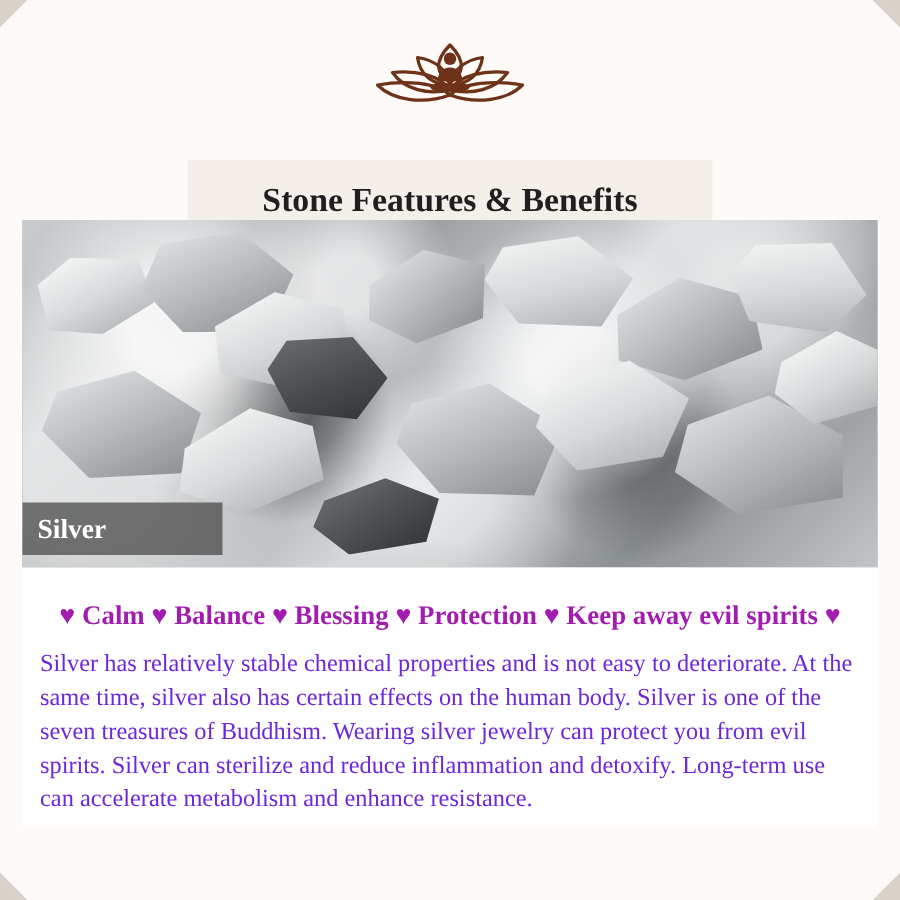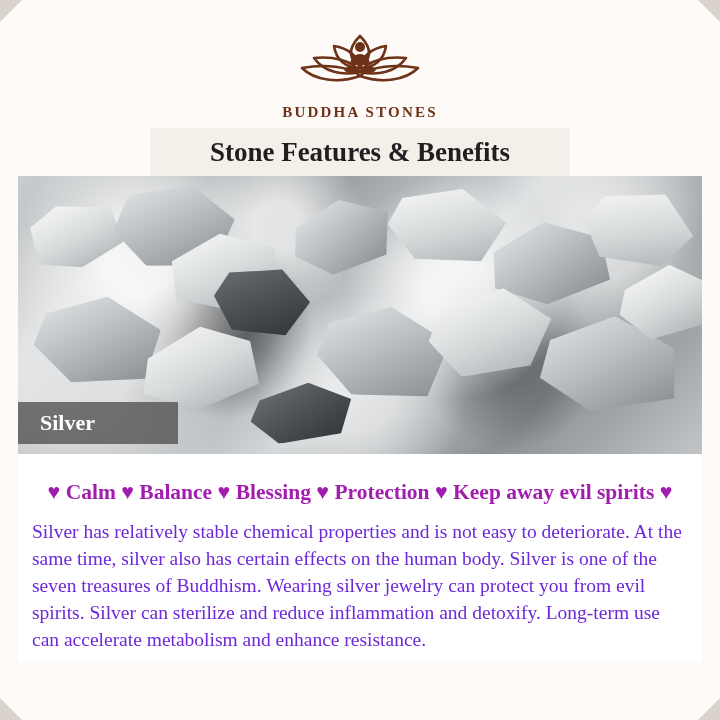--- a/index.html
+++ b/index.html
@@ -71,21 +71,21 @@
 
   
   .title-band {
     position: absolute;
     top: 128px;
     left: 150px;
     width: 420px;
     height: 48px;
     background: #f5efe9;
     display: flex;
-    align-items: center;
+    align-items: flex-end;
     justify-content: center;
   }
   .title-text {
     font-family: "Liberation Serif", serif;
     font-size: 27px;
     font-weight: bold;
     color: #1f1f1f;
   }
 
   
@@ -133,21 +133,21 @@
     height: 42px;
     background: rgba(80,80,80,0.78);
     display: flex;
     align-items: center;
   }
   .caption-text {
     color: #ffffff;
     font-family: "Liberation Serif", serif;
     font-size: 22px;
     font-weight: bold;
-    padding-left: 22px;
+    padding-left: 12px;
   }
 
   
   .text-panel {
     position: absolute;
     top: 454px;
     left: 18px;
     width: 684px;
     height: 208px;
     background: #ffffff;
@@ -192,21 +192,20 @@
         <path d="M80 46 C98 50 116 46 126 32 C108 30 88 34 80 46 Z"></path>
         <path d="M80 50 C58 58 34 54 22 42 C44 38 70 40 80 50 Z"></path>
         <path d="M80 50 C102 58 126 54 138 42 C116 38 90 40 80 50 Z"></path>
       </g>
       <g fill="#6d3218">
         <circle cx="80" cy="21" r="5"></circle>
         <path d="M80 28 C86 28 90 33 90 39 L70 39 C70 33 74 28 80 28 Z"></path>
         <path d="M64 44 C68 38 74 41 80 44 C86 41 92 38 96 44 C92 49 86 47 80 46 C74 47 68 49 64 44 Z"></path>
       </g>
     </svg>
-    <div class="brand-name">BUDDHA STONES</div>
   </div>
 
   <div class="title-band">
     <div class="title-text">Stone Features &amp; Benefits</div>
   </div>
 
   <div class="photo">
     <div class="photo-gradient"></div>
     <div class="rock light" style="left:8px; top:28px; width:96px; height:64px; transform:rotate(-8deg); clip-path:polygon(6% 28%,36% 0%,92% 14%,100% 70%,54% 100%,10% 86%);"></div>
     <div class="rock" style="left:96px; top:8px; width:120px; height:84px; transform:rotate(5deg); clip-path:polygon(10% 18%,62% 0%,100% 36%,86% 92%,30% 100%,0% 62%);"></div>

